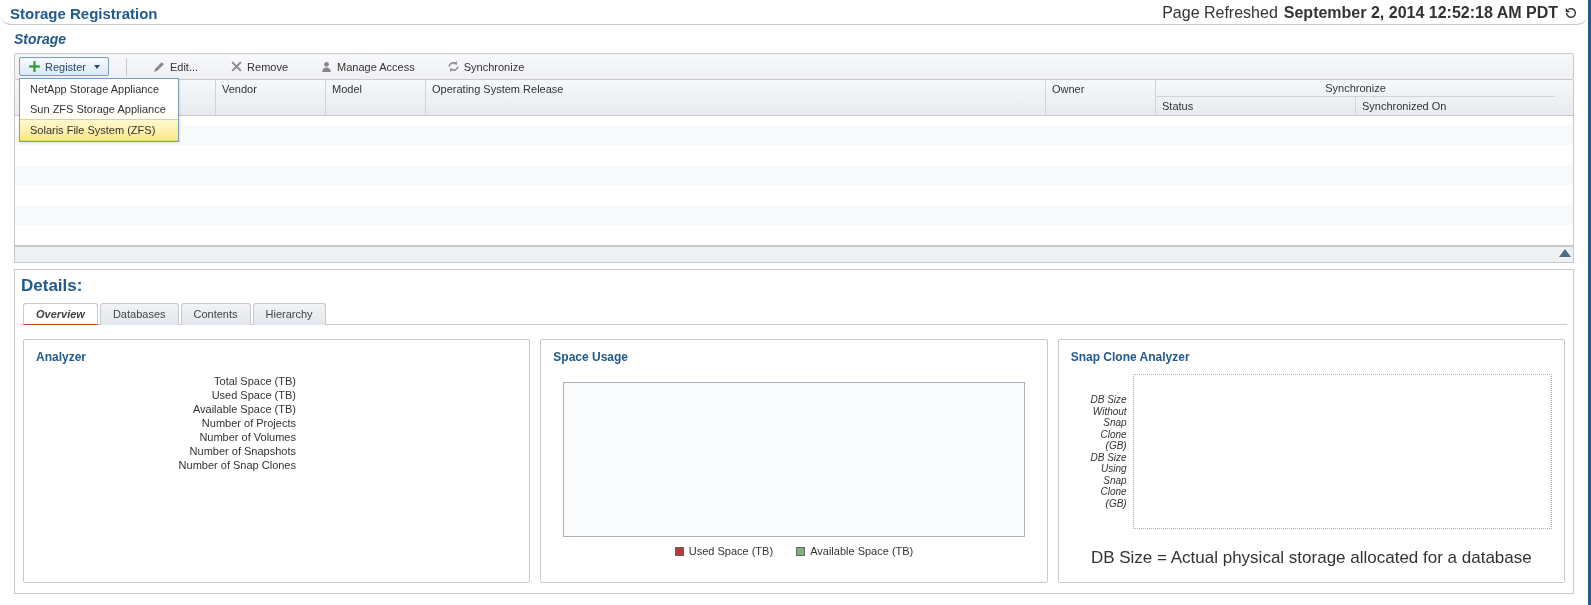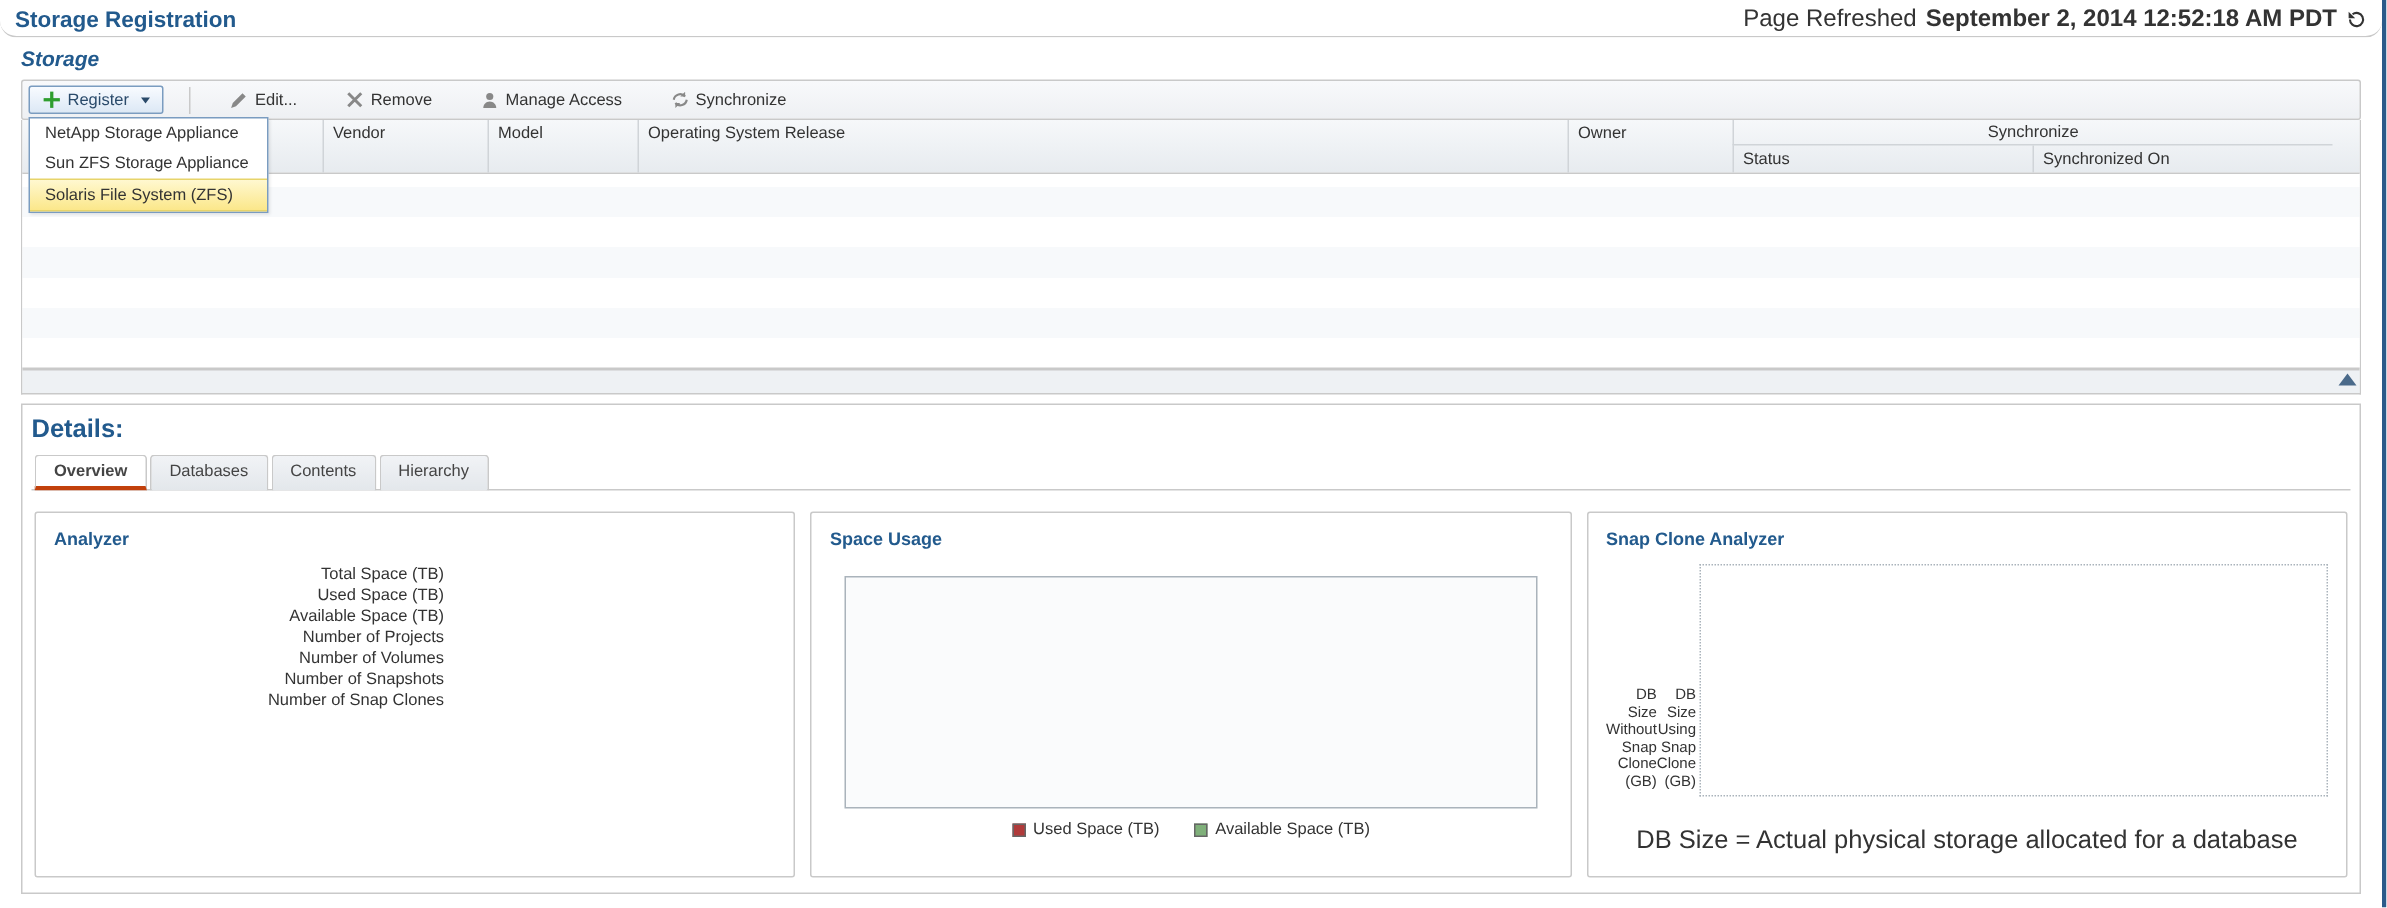--- a/index.html
+++ b/index.html
@@ -123,21 +123,22 @@
     border-top-right-radius: 3px;
     background: linear-gradient(#f1f3f6, #e3e7eb);
     color: #444;
     cursor: pointer;
     position: relative;
     top: 1px;
   }
   .tab.active {
     background: #fff;
     font-weight: bold;
-    border-bottom: 3px solid #c2410c;
+    border-bottom: 1px solid #c2410c;
+    font-style: italic;
   }
 
   .panels-row { display: flex; gap: 10px; margin-top: 14px; padding: 0 2px; }
   .panel {
     flex: 1;
     border: 1px solid #c9c9c9;
     border-radius: 2px;
     padding: 10px 12px 14px 12px;
   }
   .panel-title { font-size: 12px; font-weight: bold; color: #225a8d; margin-bottom: 10px; }
@@ -151,21 +152,21 @@
     background: #fafbfc;
     margin: 18px 10px 8px 10px;
   }
   .legend { text-align: center; margin-top: 6px; font-size: 11px; color: #333; }
   .legend-item { display: inline-flex; align-items: center; gap: 5px; margin: 0 10px; }
   .swatch { width: 9px; height: 9px; border: 1px solid #666; display: inline-block; }
   .sw-red { background: #b03a3a; }
   .sw-green { background: #7fb07a; }
 
   .snap-analyzer { display: flex; gap: 6px; }
-  .snap-labels { display: flex; justify-content: space-between; align-items: flex-end; width: 56px; font-size: 10px; color: #333; text-align: right; line-height: 1.15; padding: 4px 0; }
+  .snap-labels { display: flex; flex-direction: column; justify-content: center; align-items: flex-end; width: 56px; font-size: 10px; color: #333; text-align: right; line-height: 1.15; padding: 4px 0; font-style: italic; }
   .snap-label { white-space: pre-line; }
   .snap-plot {
     flex: 1;
     height: 155px;
     border: 1px dotted #aab3bb;
     background: #fff;
   }
   .snap-footer { text-align: center; margin-top: 19px; color: #333; font-size: 17px; }
 </style>
 </head>

